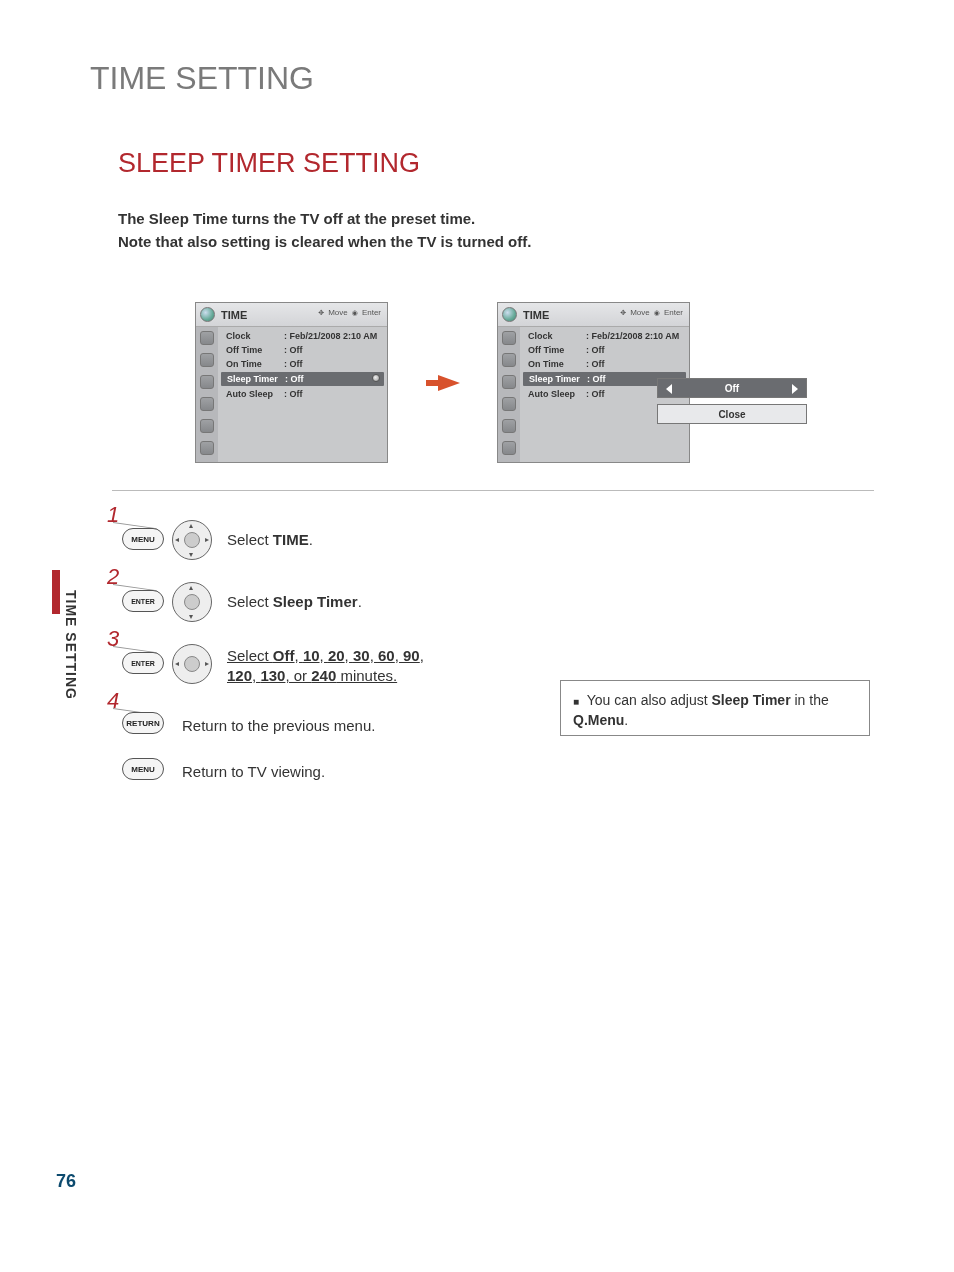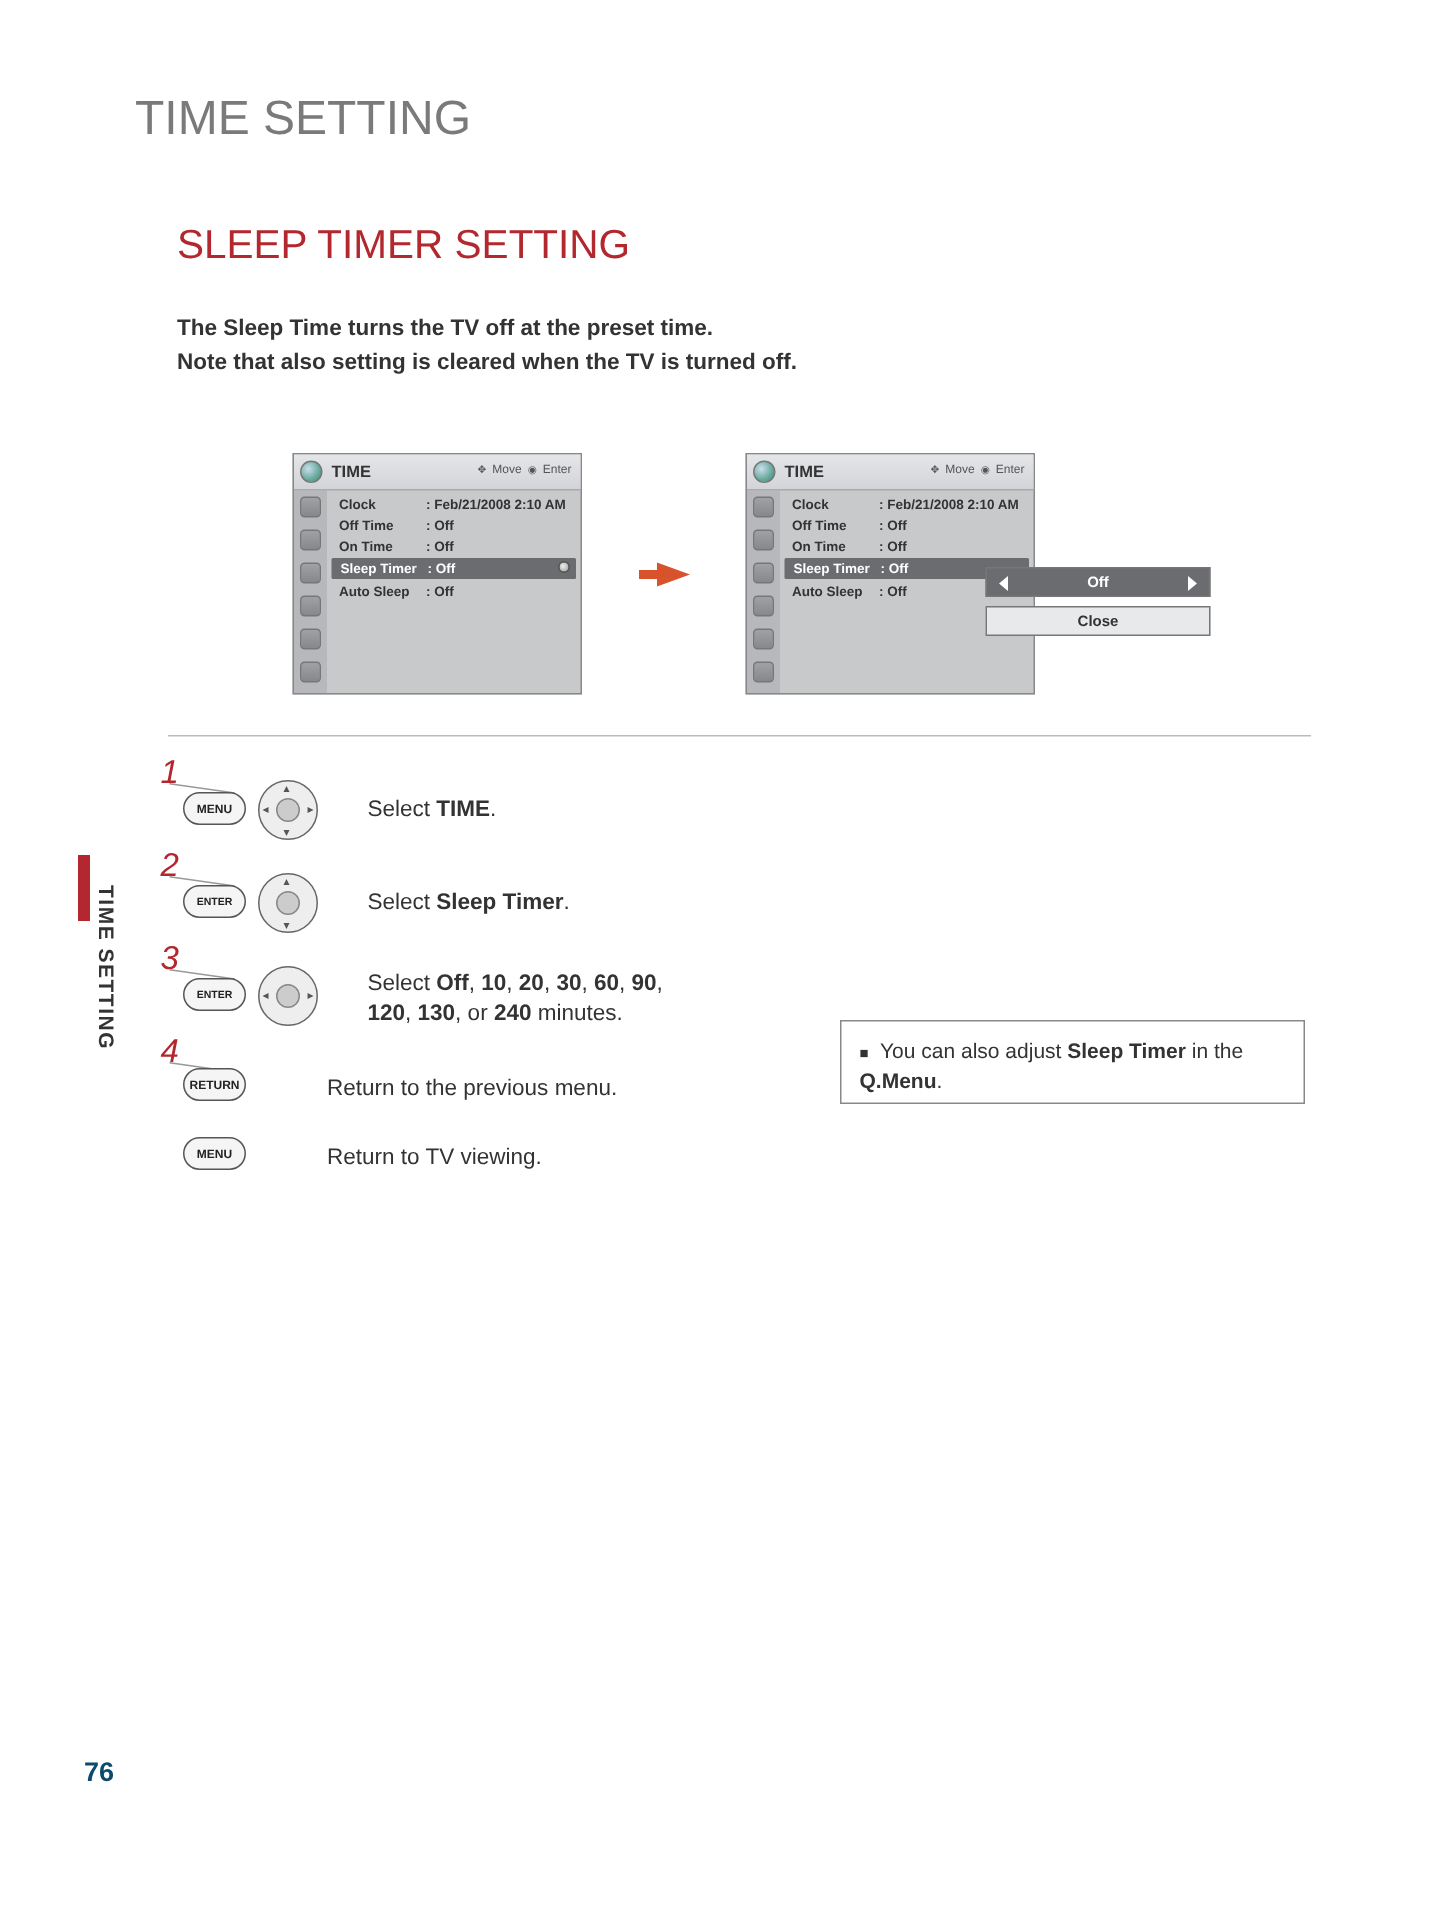--- a/index.html
+++ b/index.html
@@ -210,27 +210,27 @@
     width: 16px; height: 16px; border-radius: 50%;
     background: #ccc; border: 1px solid #888;
   }
   .nav-pad .chev { position: absolute; font-size: 8px; color: #555; }
   .nav-pad .up { top: 0px; left: 16px; }
   .nav-pad .down { bottom: 0px; left: 16px; }
   .nav-pad .lft { left: 2px; top: 14px; }
   .nav-pad .rgt { right: 2px; top: 14px; }
   .step-text {
     position: absolute;
-    left: 138px; top: 24px;
+    left: 120px; top: 24px;
     font-size: 15px; color: #333;
     line-height: 1.35;
   }
   .step-text b { font-weight: 700; }
   .step.noicon .remote-btn { top: 10px; }
-  .step.noicon .step-text { left: 75px; top: 14px; margin-left: 36px; }
+  .step.noicon .step-text { left: 75px; top: 14px; }
   
   .tip-box {
     position: absolute;
     left: 560px; top: 680px;
     width: 310px; height: 56px;
     border: 1px solid #888;
     padding: 10px 12px;
     font-size: 14px; color: #333;
     line-height: 1.4;
   }
@@ -399,21 +399,21 @@
     <div class="step-line"></div>
     <div class="remote-btn small-label">
       <span>ENTER</span>
     </div>
     <div class="nav-pad lr-only">
 
       <span class="chev lft">◂</span>
       <span class="chev rgt">▸</span>
       <div class="inner"></div>
     </div>
-    <div class="step-text" style="top:16px;">
+    <div class="step-text" style="top:16px;text-decoration:underline;">
       <span>Select </span><b>Off</b><span>, </span><b>10</b><span>, </span><b>20</b><span>, </span><b>30</b><span>, </span><b>60</b><span>, </span><b>90</b><span>,</span><br>
       <b>120</b><span>, </span><b>130</b><span>, or </span><b>240</b><span> minutes.</span>
     </div>
   </div>
 
   <div class="step noicon" style="height:56px;">
     <div class="step-num">4</div>
     <div class="step-line"></div>
     <div class="remote-btn" style="top:20px;">RETURN</div>
     <div class="step-text" style="left:75px; top:24px;">Return to the previous menu.</div>

